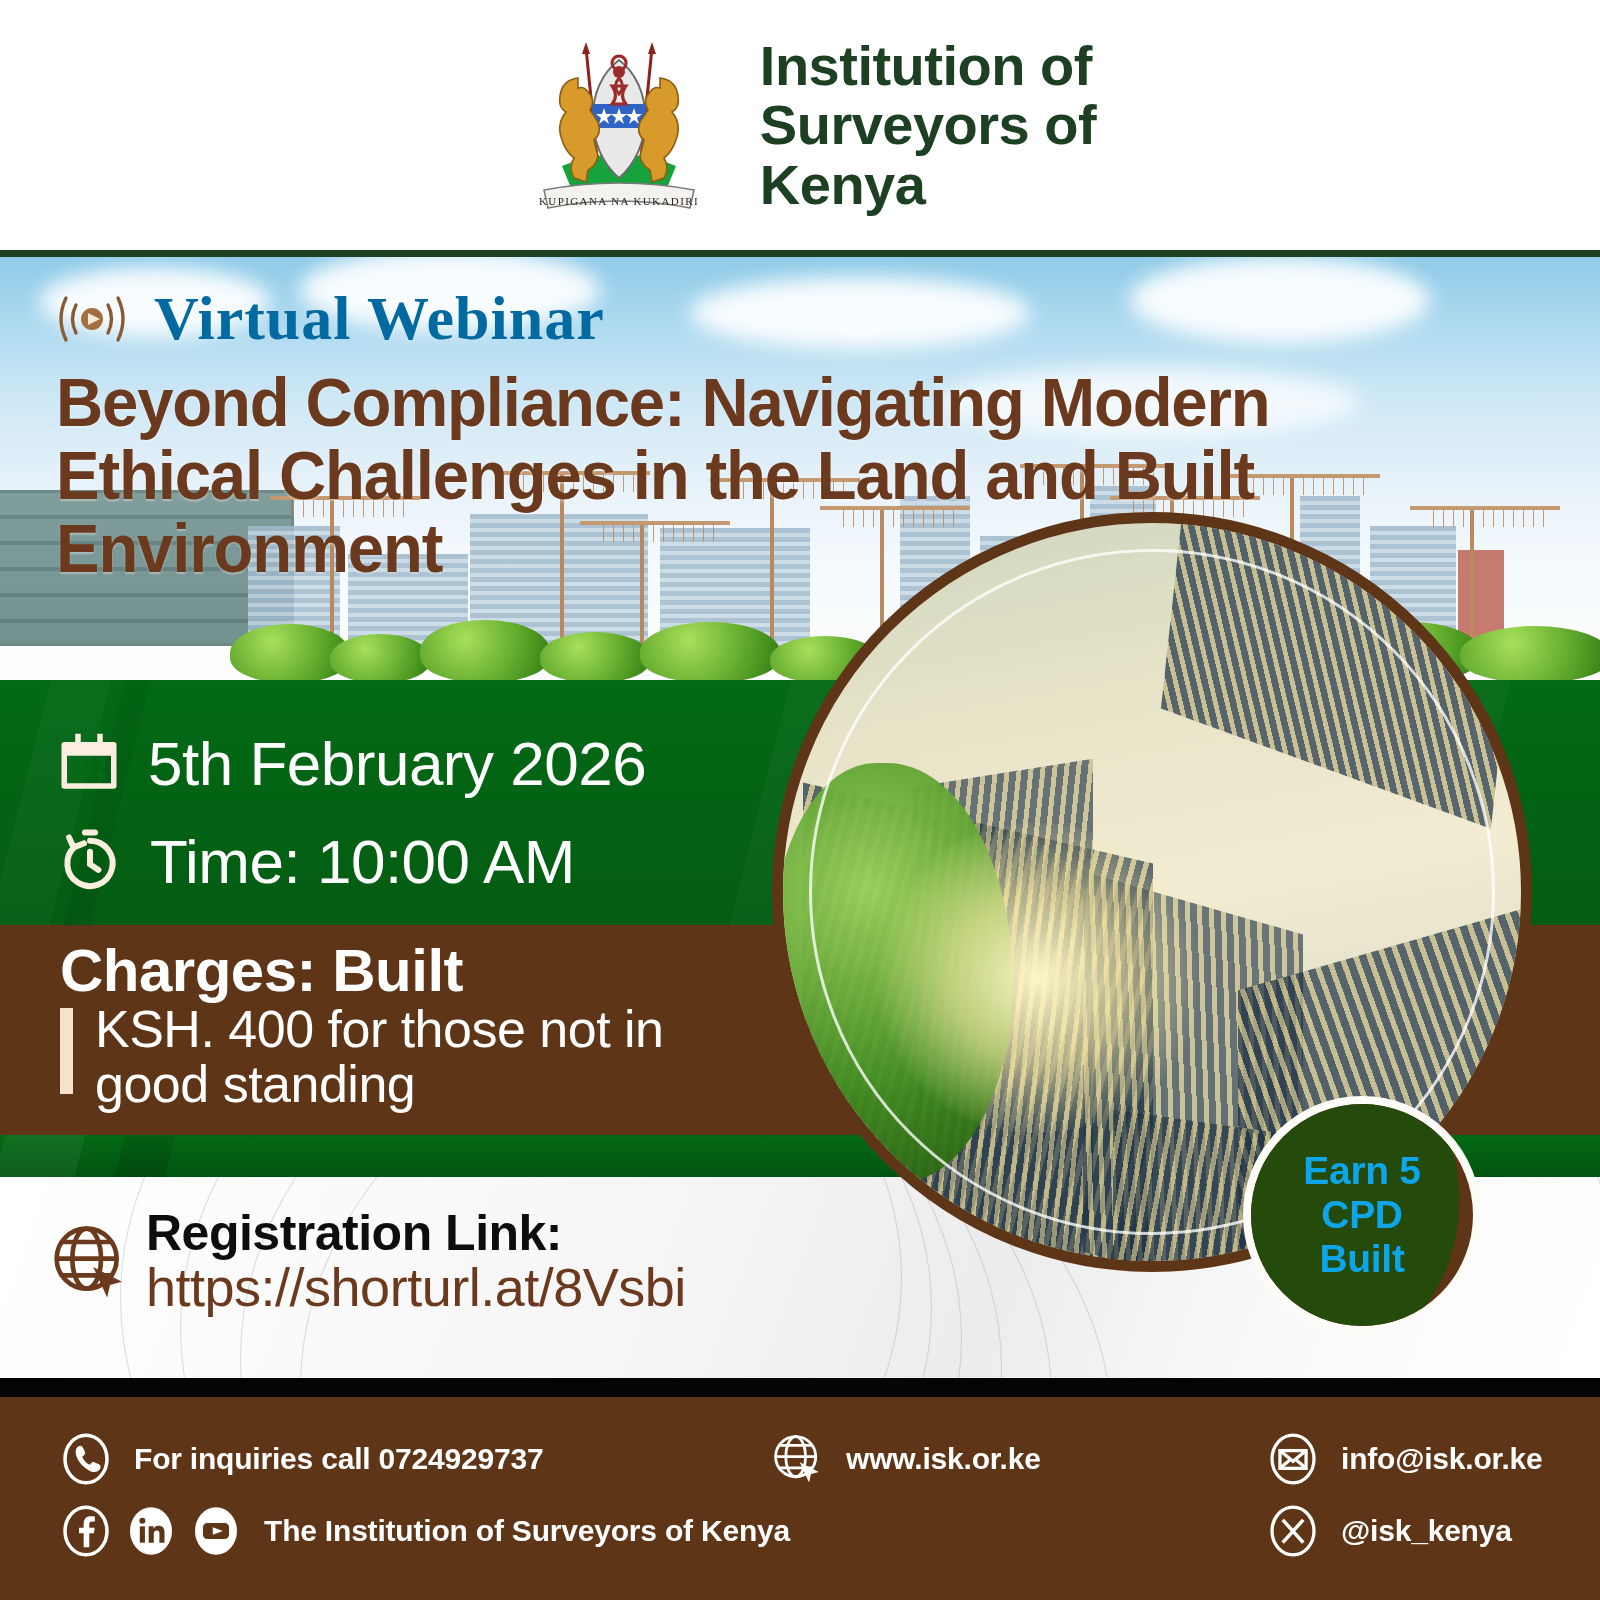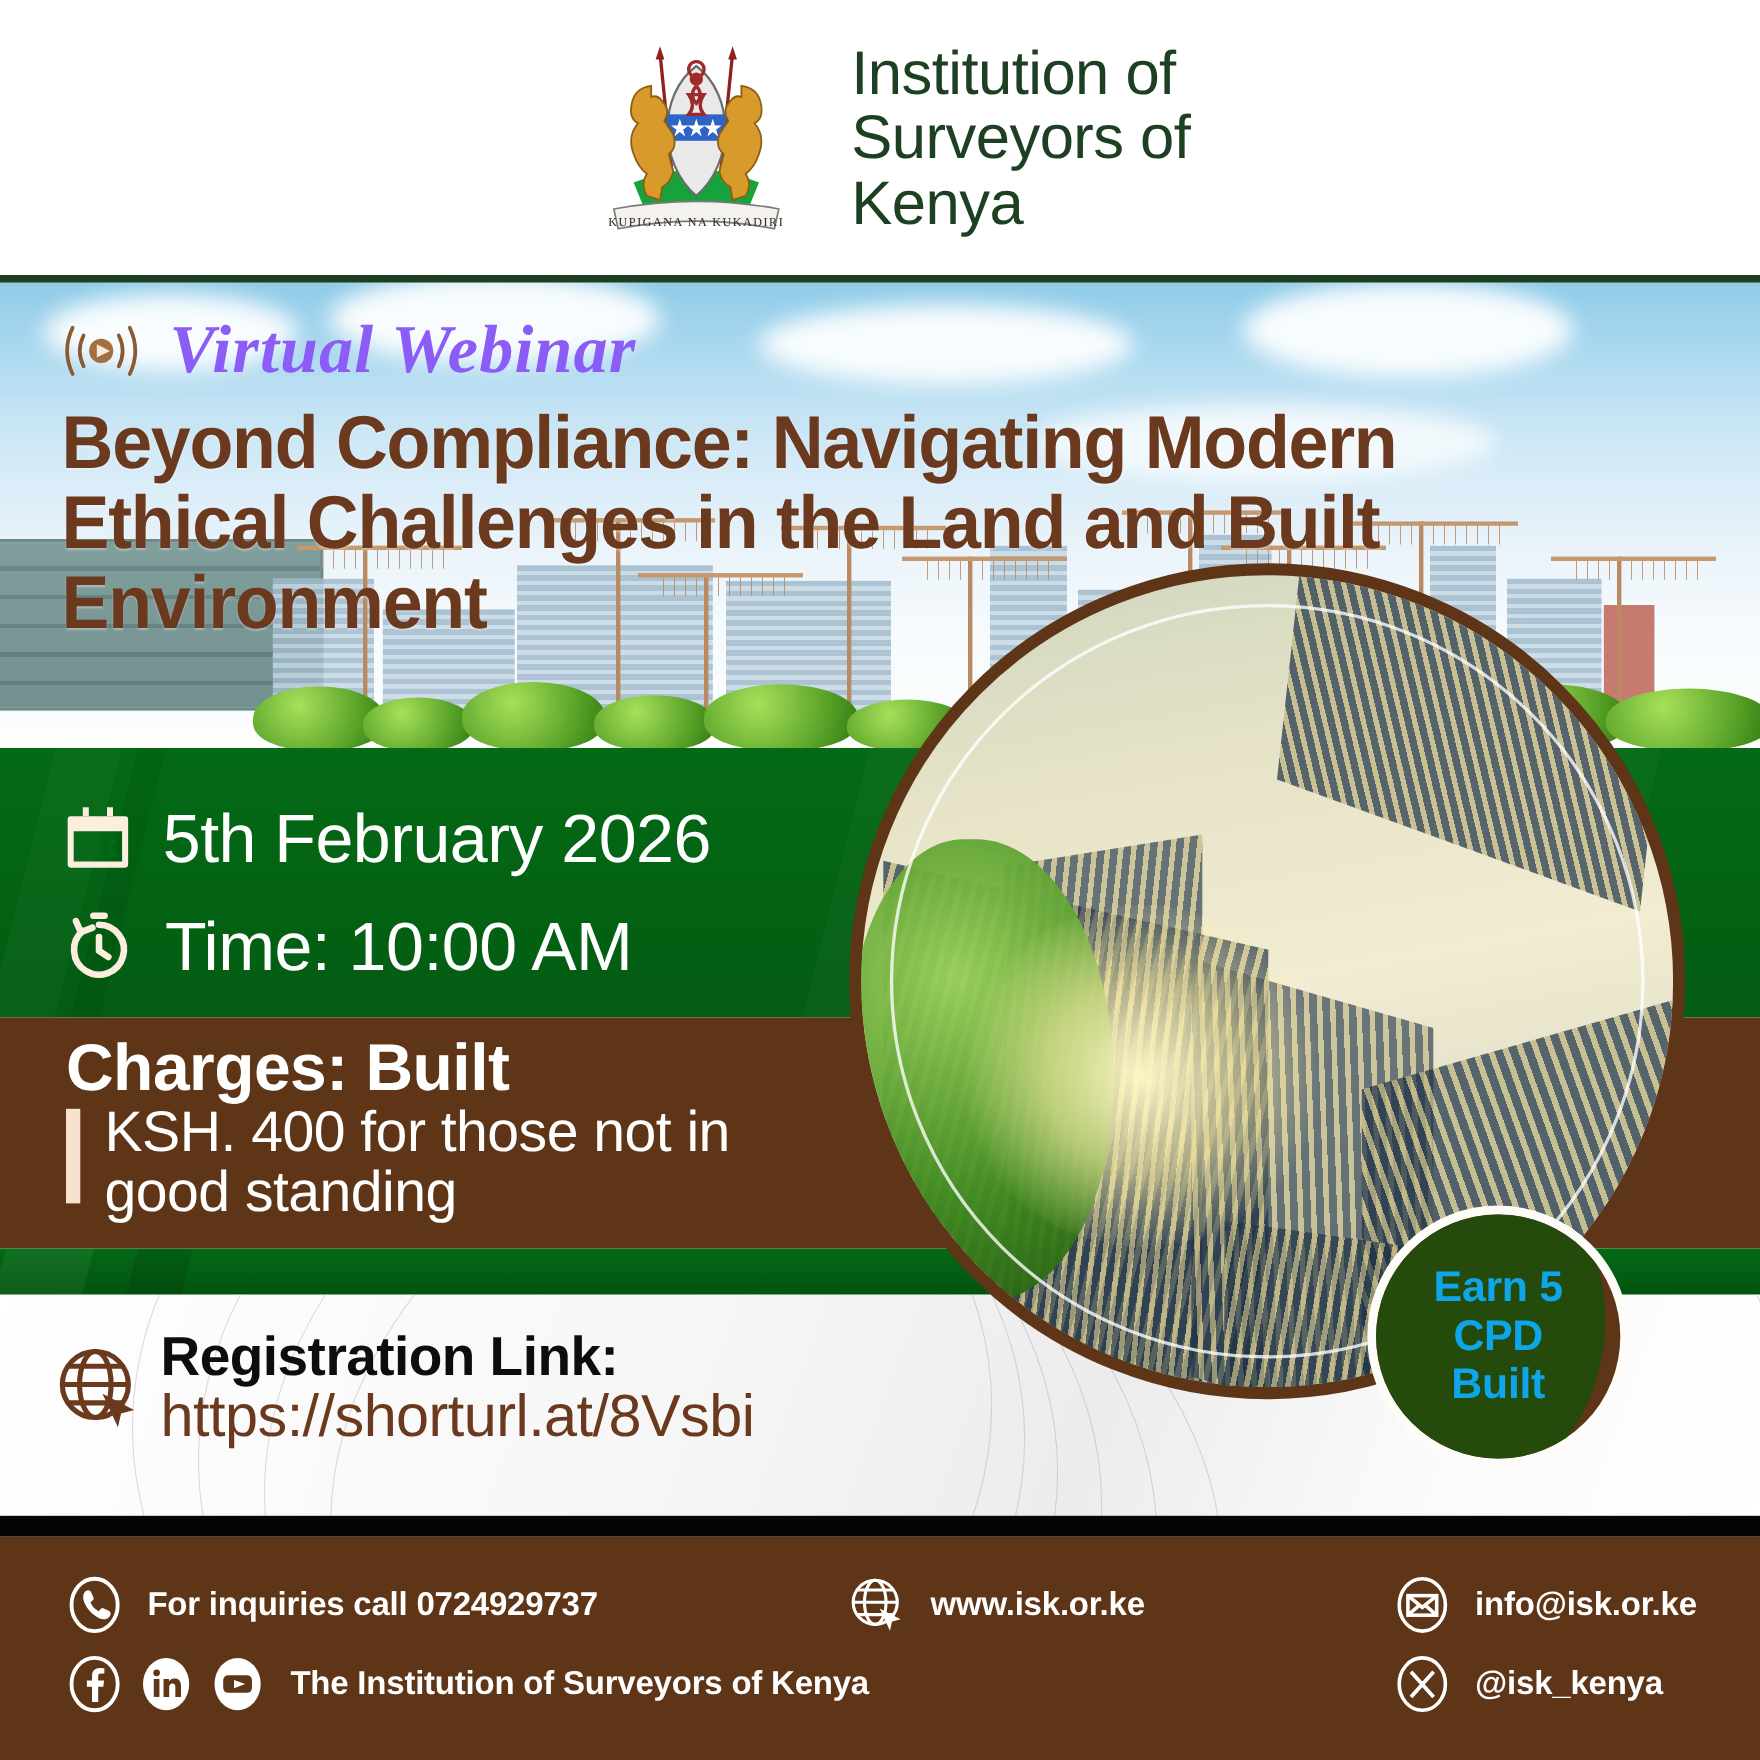--- a/index.html
+++ b/index.html
@@ -3,21 +3,21 @@
 <meta charset="utf-8">
 <style>
   html,body{margin:0;padding:0;background:#fff;}
   body{width:1600px;height:1600px;overflow:hidden;font-family:"Liberation Sans",sans-serif;}
   .poster{position:relative;width:1600px;height:1600px;background:#fff;overflow:hidden;}
 
   
   .logobar{position:absolute;left:0;top:0;width:1600px;height:250px;background:#ffffff;
            display:flex;align-items:center;justify-content:center;gap:26px;}
   .crest{width:230px;height:175px;position:relative;flex:0 0 auto;}
-  .logotext{font-family:"Liberation Sans",sans-serif;font-weight:normal;font-size:56px;
+  .logotext{font-family:"Liberation Sans",sans-serif;font-weight:bold;font-size:56px;
             line-height:1.06;color:#1d4023;letter-spacing:-0.5px;max-width:380px;}
   .divline{position:absolute;left:0;top:250px;width:1600px;height:7px;background:#1d4023;}
 
   
   .hero{position:absolute;left:0;top:257px;width:1600px;height:425px;overflow:hidden;}
   .sky{position:absolute;inset:0;
        background:linear-gradient(180deg,#8fcbe8 0%,#aedaf0 16%,#cfe8f6 34%,#e9f3fa 56%,#f7fbfd 76%,#fdfdfd 100%);}
   .cloud{position:absolute;border-radius:50%;background:rgba(255,255,255,.92);filter:blur(10px);}
   .citywrap{position:absolute;left:0;bottom:0;width:1600px;height:210px;}
   .bldg{position:absolute;bottom:36px;background:linear-gradient(180deg,#b9cddb,#8fabc0);opacity:.85;}
@@ -47,22 +47,22 @@
      background:linear-gradient(180deg,#046a16,#02530f);overflow:hidden;}
 
   
   .whitearea{position:absolute;left:0;top:1177px;width:1600px;height:201px;
      background:linear-gradient(110deg,#ffffff 0%,#f6f6f6 40%,#ececec 62%,#fafafa 80%,#ffffff 100%);
      overflow:hidden;}
   .swirl{position:absolute;border:1px solid rgba(150,150,150,.33);border-radius:50%;}
 
   
   .vw-row{position:absolute;left:52px;top:283px;display:flex;align-items:center;gap:22px;}
-  .vw-text{font-family:"Liberation Serif",serif;font-style:italic;font-weight:bold;
-           font-size:62px;color:#8b5cf6;letter-spacing:1px;}
+  .vw-text{font-family:"Liberation Serif",serif;font-weight:bold;
+           font-size:62px;color:#0369a1;letter-spacing:1px;}
   .title{position:absolute;left:56px;top:366px;width:1360px;
      font-family:"Liberation Sans",sans-serif;font-weight:bold;font-size:68px;line-height:1.07;
      color:#6b3a1e;letter-spacing:-1.2px;transform:scaleX(.96);transform-origin:left top;
      text-shadow:0 2px 2px rgba(255,255,255,.35);}
 
   .infoline{position:absolute;display:flex;align-items:center;gap:26px;color:#fff;}
   .infotext{font-family:"Liberation Sans",sans-serif;font-size:62px;color:#fff;letter-spacing:-.5px;}
 
   .charge-title{position:absolute;left:60px;top:936px;font-size:60px;color:#fff;font-weight:bold;letter-spacing:-.5px;}
   .charge-sub{position:absolute;left:60px;top:1002px;display:flex;gap:22px;align-items:flex-start;}

